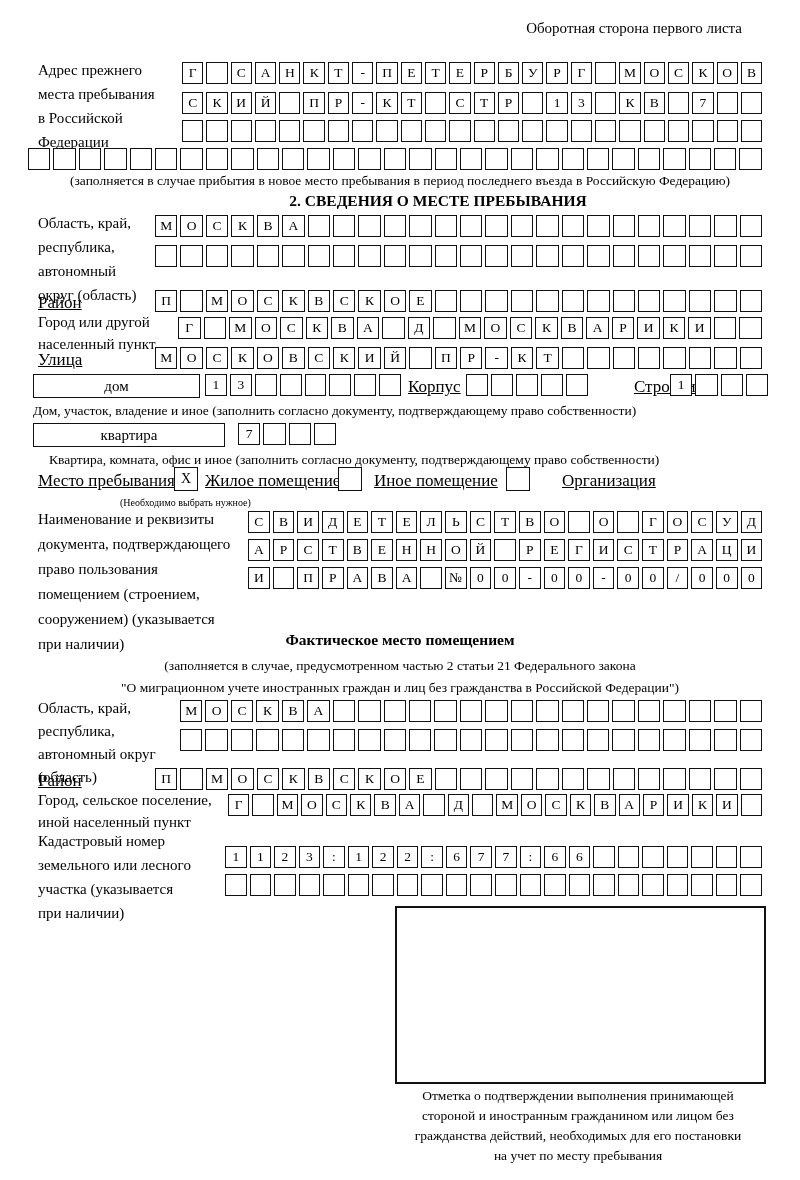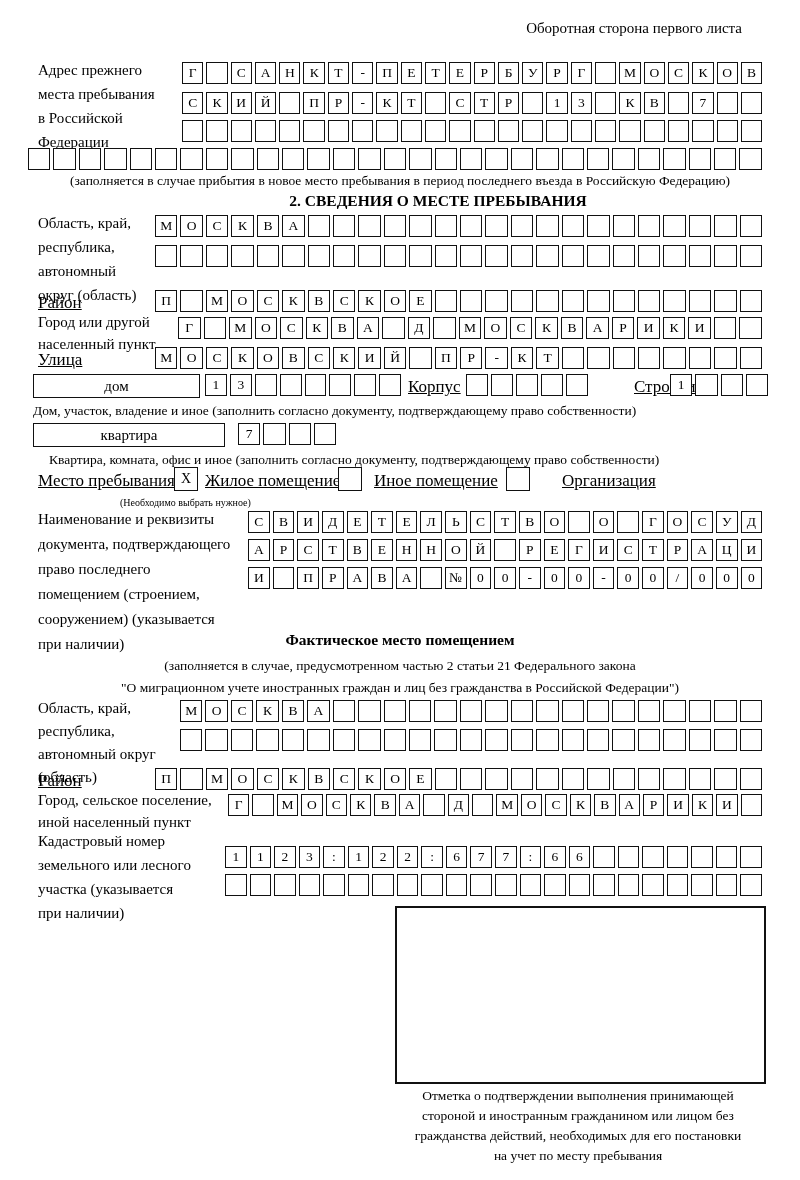--- a/index.html
+++ b/index.html
@@ -348,21 +348,21 @@
   <div class="checkbox" style="left:174px;top:467px;">X</div>
   <div class="inline-lbl" style="left:205px;top:471px;">Жилое помещение</div>
   <div class="checkbox" style="left:338px;top:467px;"></div>
   <div class="inline-lbl" style="left:374px;top:471px;">Иное помещение</div>
   <div class="checkbox" style="left:506px;top:467px;"></div>
   <div class="inline-lbl" style="left:562px;top:471px;">Организация</div>
   <div class="abs" style="left:120px;top:497px;width:430px;text-align:left;font-size:10px;">(Необходимо выбрать нужное)</div>
 
   <div class="abs lbl" style="left:38px;top:507px;width:205px;line-height:25px;">Наименование и реквизиты
 документа, подтверждающего
-право последнего
+право пользования
 помещением (строением,
 сооружением) (указывается
 при наличии)</div>
   <div class="cellrow" style="left:248px;top:511px;width:514px;">
       <span class="cell">С</span>
       <span class="cell">В</span>
       <span class="cell">И</span>
       <span class="cell">Д</span>
       <span class="cell">Е</span>
       <span class="cell">Т</span>

